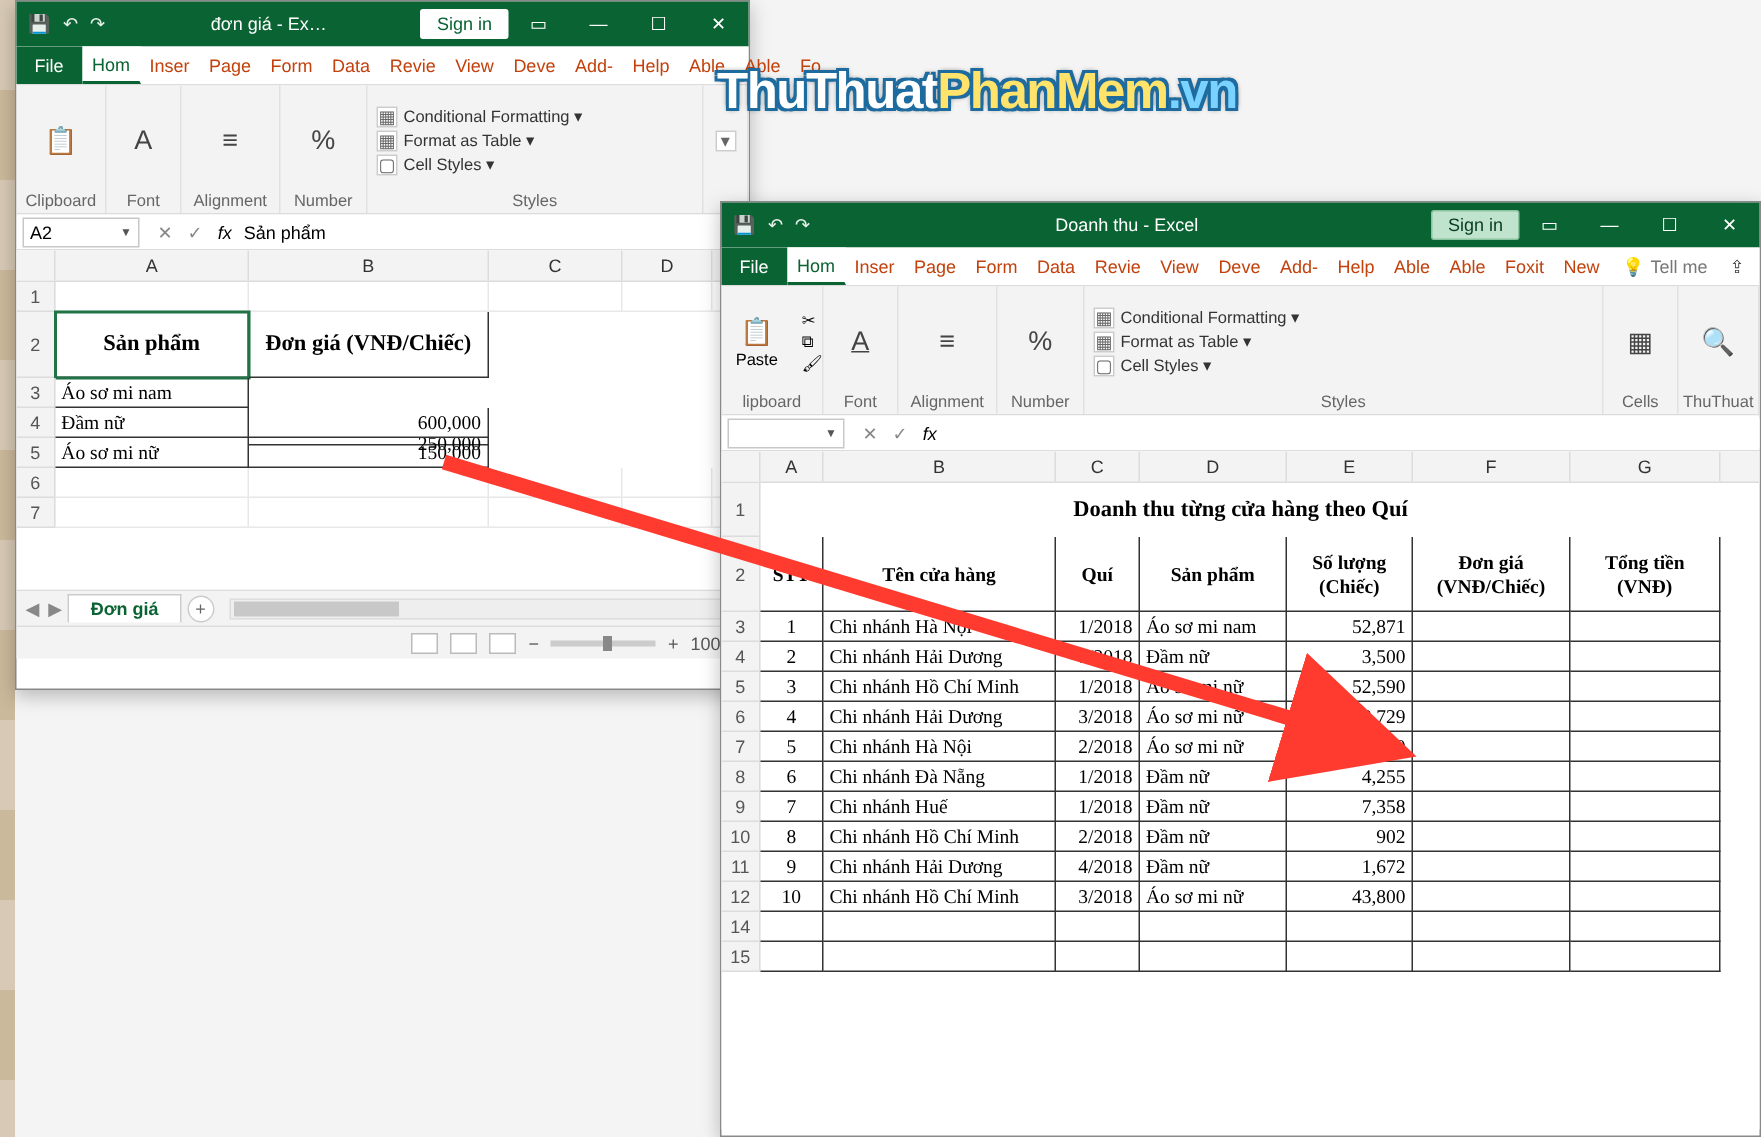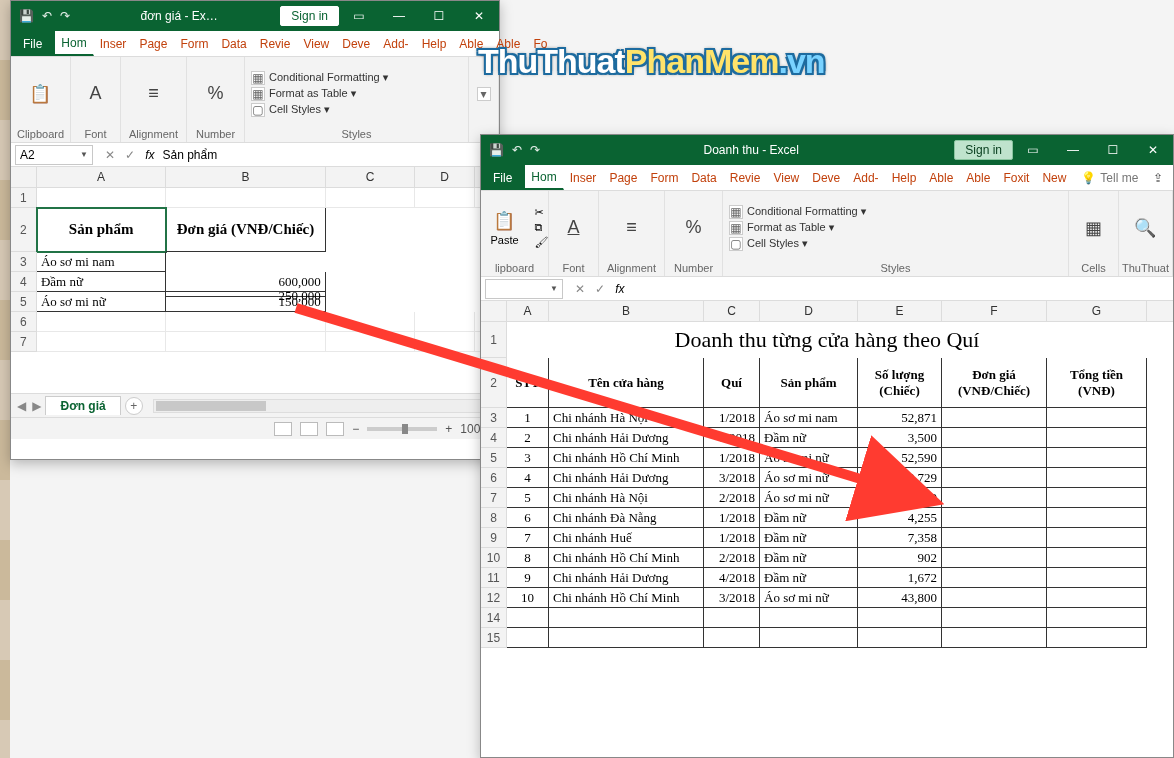--- a/index.html
+++ b/index.html
@@ -425,21 +425,21 @@
       <div class="ch" style="width:155px;">B</div>
       <div class="ch" style="width:56px;">C</div>
       <div class="ch" style="width:98px;">D</div>
       <div class="ch" style="width:84px;">E</div>
       <div class="ch" style="width:105px;">F</div>
       <div class="ch" style="width:100px;">G</div>
     </div>
     <div class="rows" id="w2rows">
         <div class="row title-row" style="height:36px;">
           <div class="rh">1</div>
-          <div class="cell" style="width:640px;font-size:22px;font-weight:normal;justify-content:center;">Doanh thu từng cửa hàng theo Quí</div>
+          <div class="cell" style="width:640px;font-size:15px;font-weight:bold;justify-content:center;">Doanh thu từng cửa hàng theo Quí</div>
         </div>
         <div class="row bordered thead" style="height:50px;">
           <div class="rh">2</div>
           <div class="cell " style="width:42px;">STT</div>
           <div class="cell " style="width:155px;">Tên cửa hàng</div>
           <div class="cell " style="width:56px;">Quí</div>
           <div class="cell " style="width:98px;">Sản phẩm</div>
           <div class="cell " style="width:84px;">Số lượng (Chiếc)</div>
           <div class="cell " style="width:105px;">Đơn giá (VNĐ/Chiếc)</div>
           <div class="cell " style="width:100px;">Tổng tiền (VNĐ)</div>

